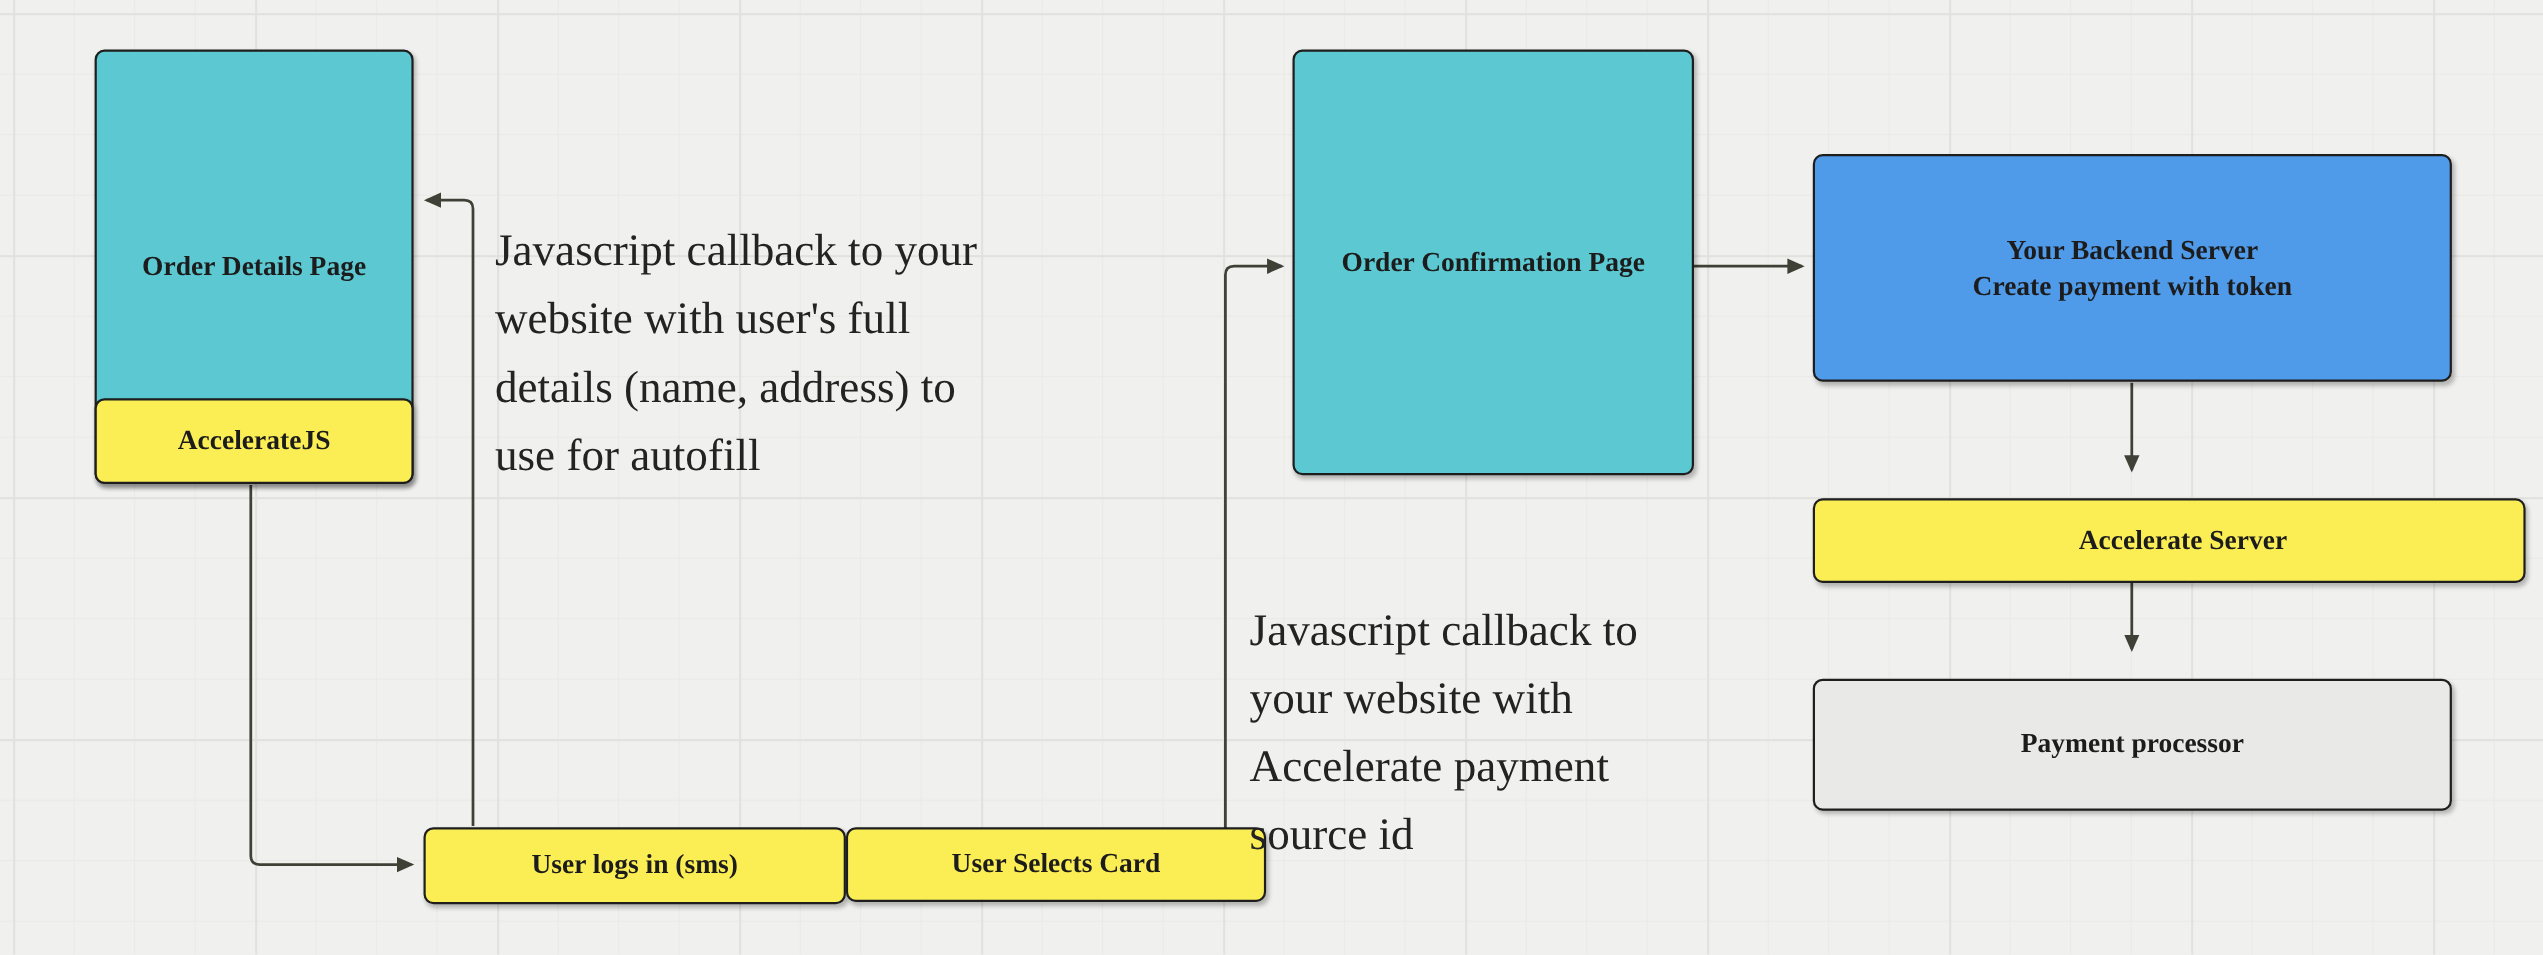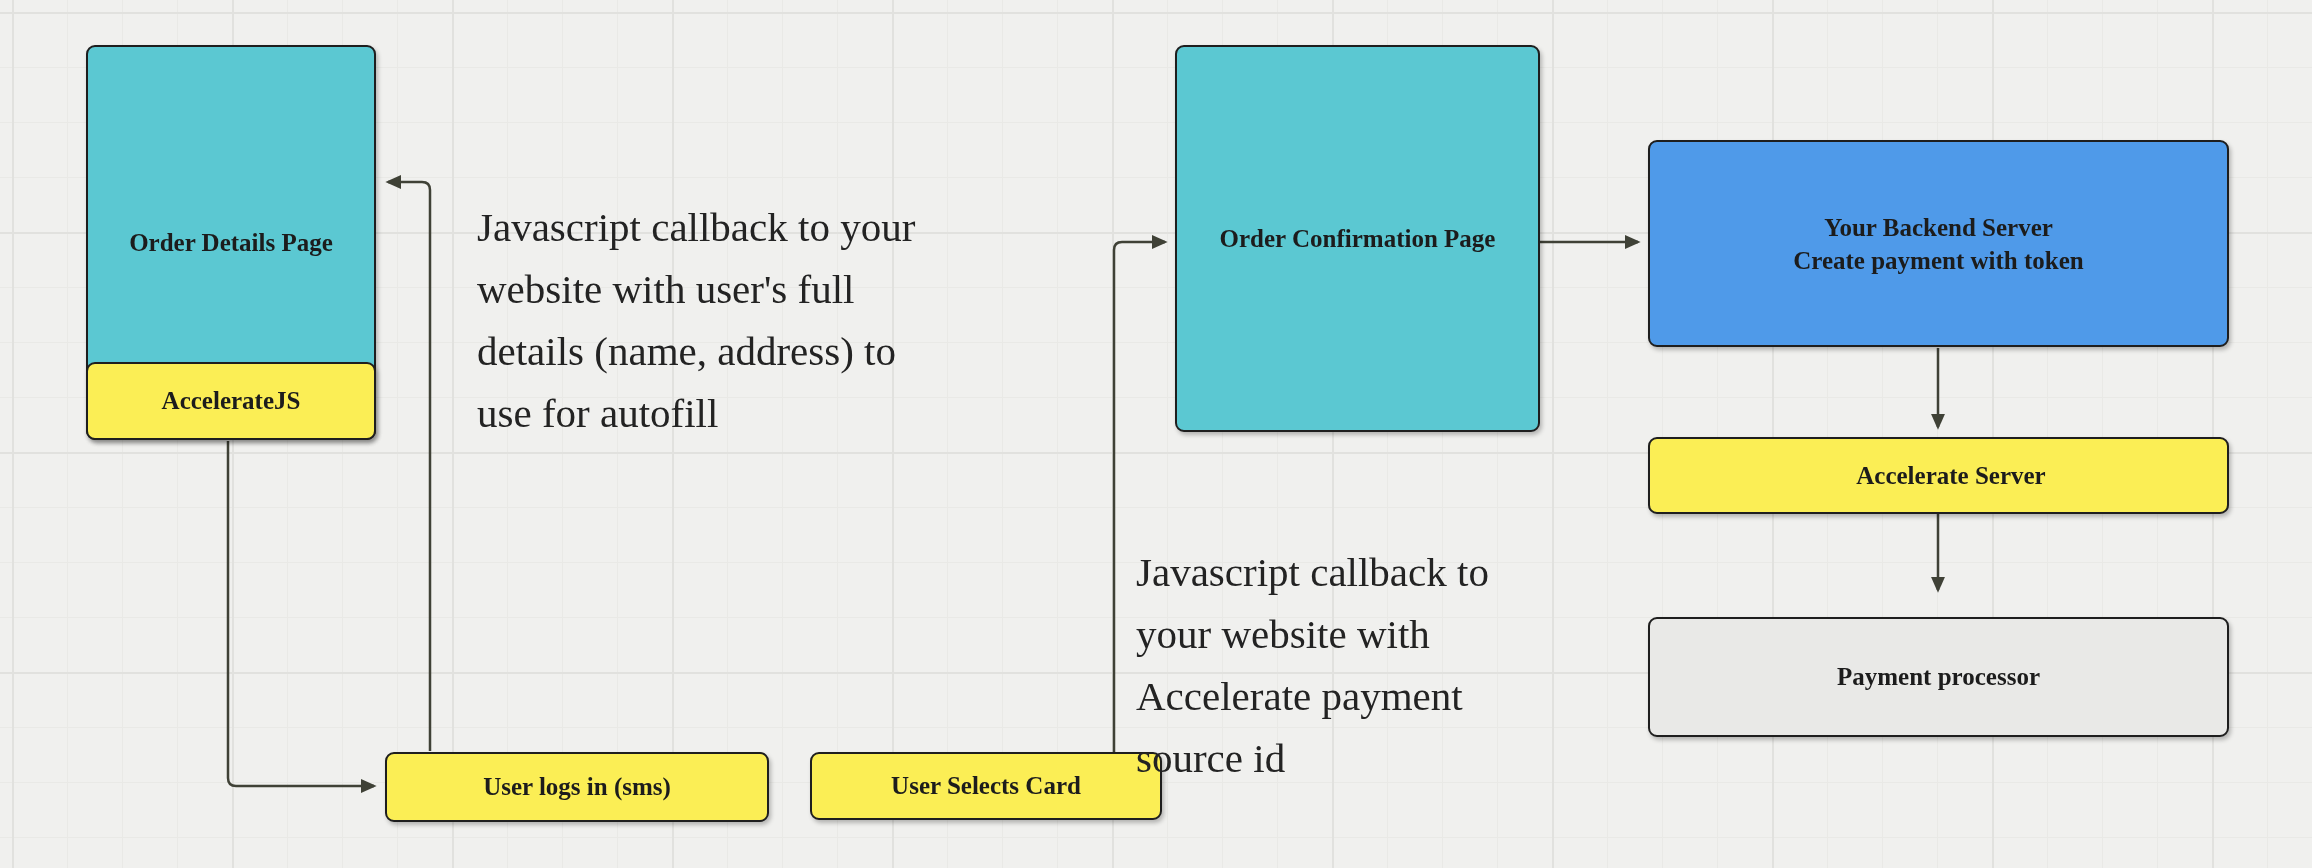--- a/index.html
+++ b/index.html
@@ -71,37 +71,37 @@
 
   <div class="node teal" style="left:1175px; top:45px; width:365px; height:387px;">
     <div class="lbl">Order Confirmation Page</div>
   </div>
 
   <div class="node blue" style="left:1648px; top:140px; width:581px; height:207px;">
     <div class="lbl sub">Your Backend Server</div>
     <div class="lbl sub">Create payment with token</div>
   </div>
 
-  <div class="node yellow" style="left:1648px; top:437px; width:581px; height:77px;padding-left:25px;">
+  <div class="node yellow" style="left:1648px; top:453px; width:648px; height:77px;padding-left:25px;">
     <div class="lbl">Accelerate Server</div>
   </div>
 
   <div class="node gray" style="left:1648px; top:600px; width:581px; height:120px;">
     <div class="lbl">Payment processor</div>
   </div>
 
   <div class="node yellow" style="left:385px; top:752px; width:384px; height:70px;">
     <div class="lbl">User logs in (sms)</div>
   </div>
 
-  <div class="node yellow" style="left:769px; top:752px; width:352px; height:68px;margin-left:41px;">
+  <div class="node yellow" style="left:769px; top:752px; width:382px; height:68px;">
     <div class="lbl">User Selects Card</div>
   </div>
 
-  <div class="note" style="left:450px; top:196px;margin-left:27px;">
+  <div class="note" style="left:450px; top:196px;">
     <div>Javascript callback to your</div>
     <div>website with user's full</div>
     <div>details (name, address) to</div>
     <div>use for autofill</div>
   </div>
 
   <div class="note" style="left:1136px; top:541px;">
     <div>Javascript callback to</div>
     <div>your website with</div>
     <div>Accelerate payment</div>

